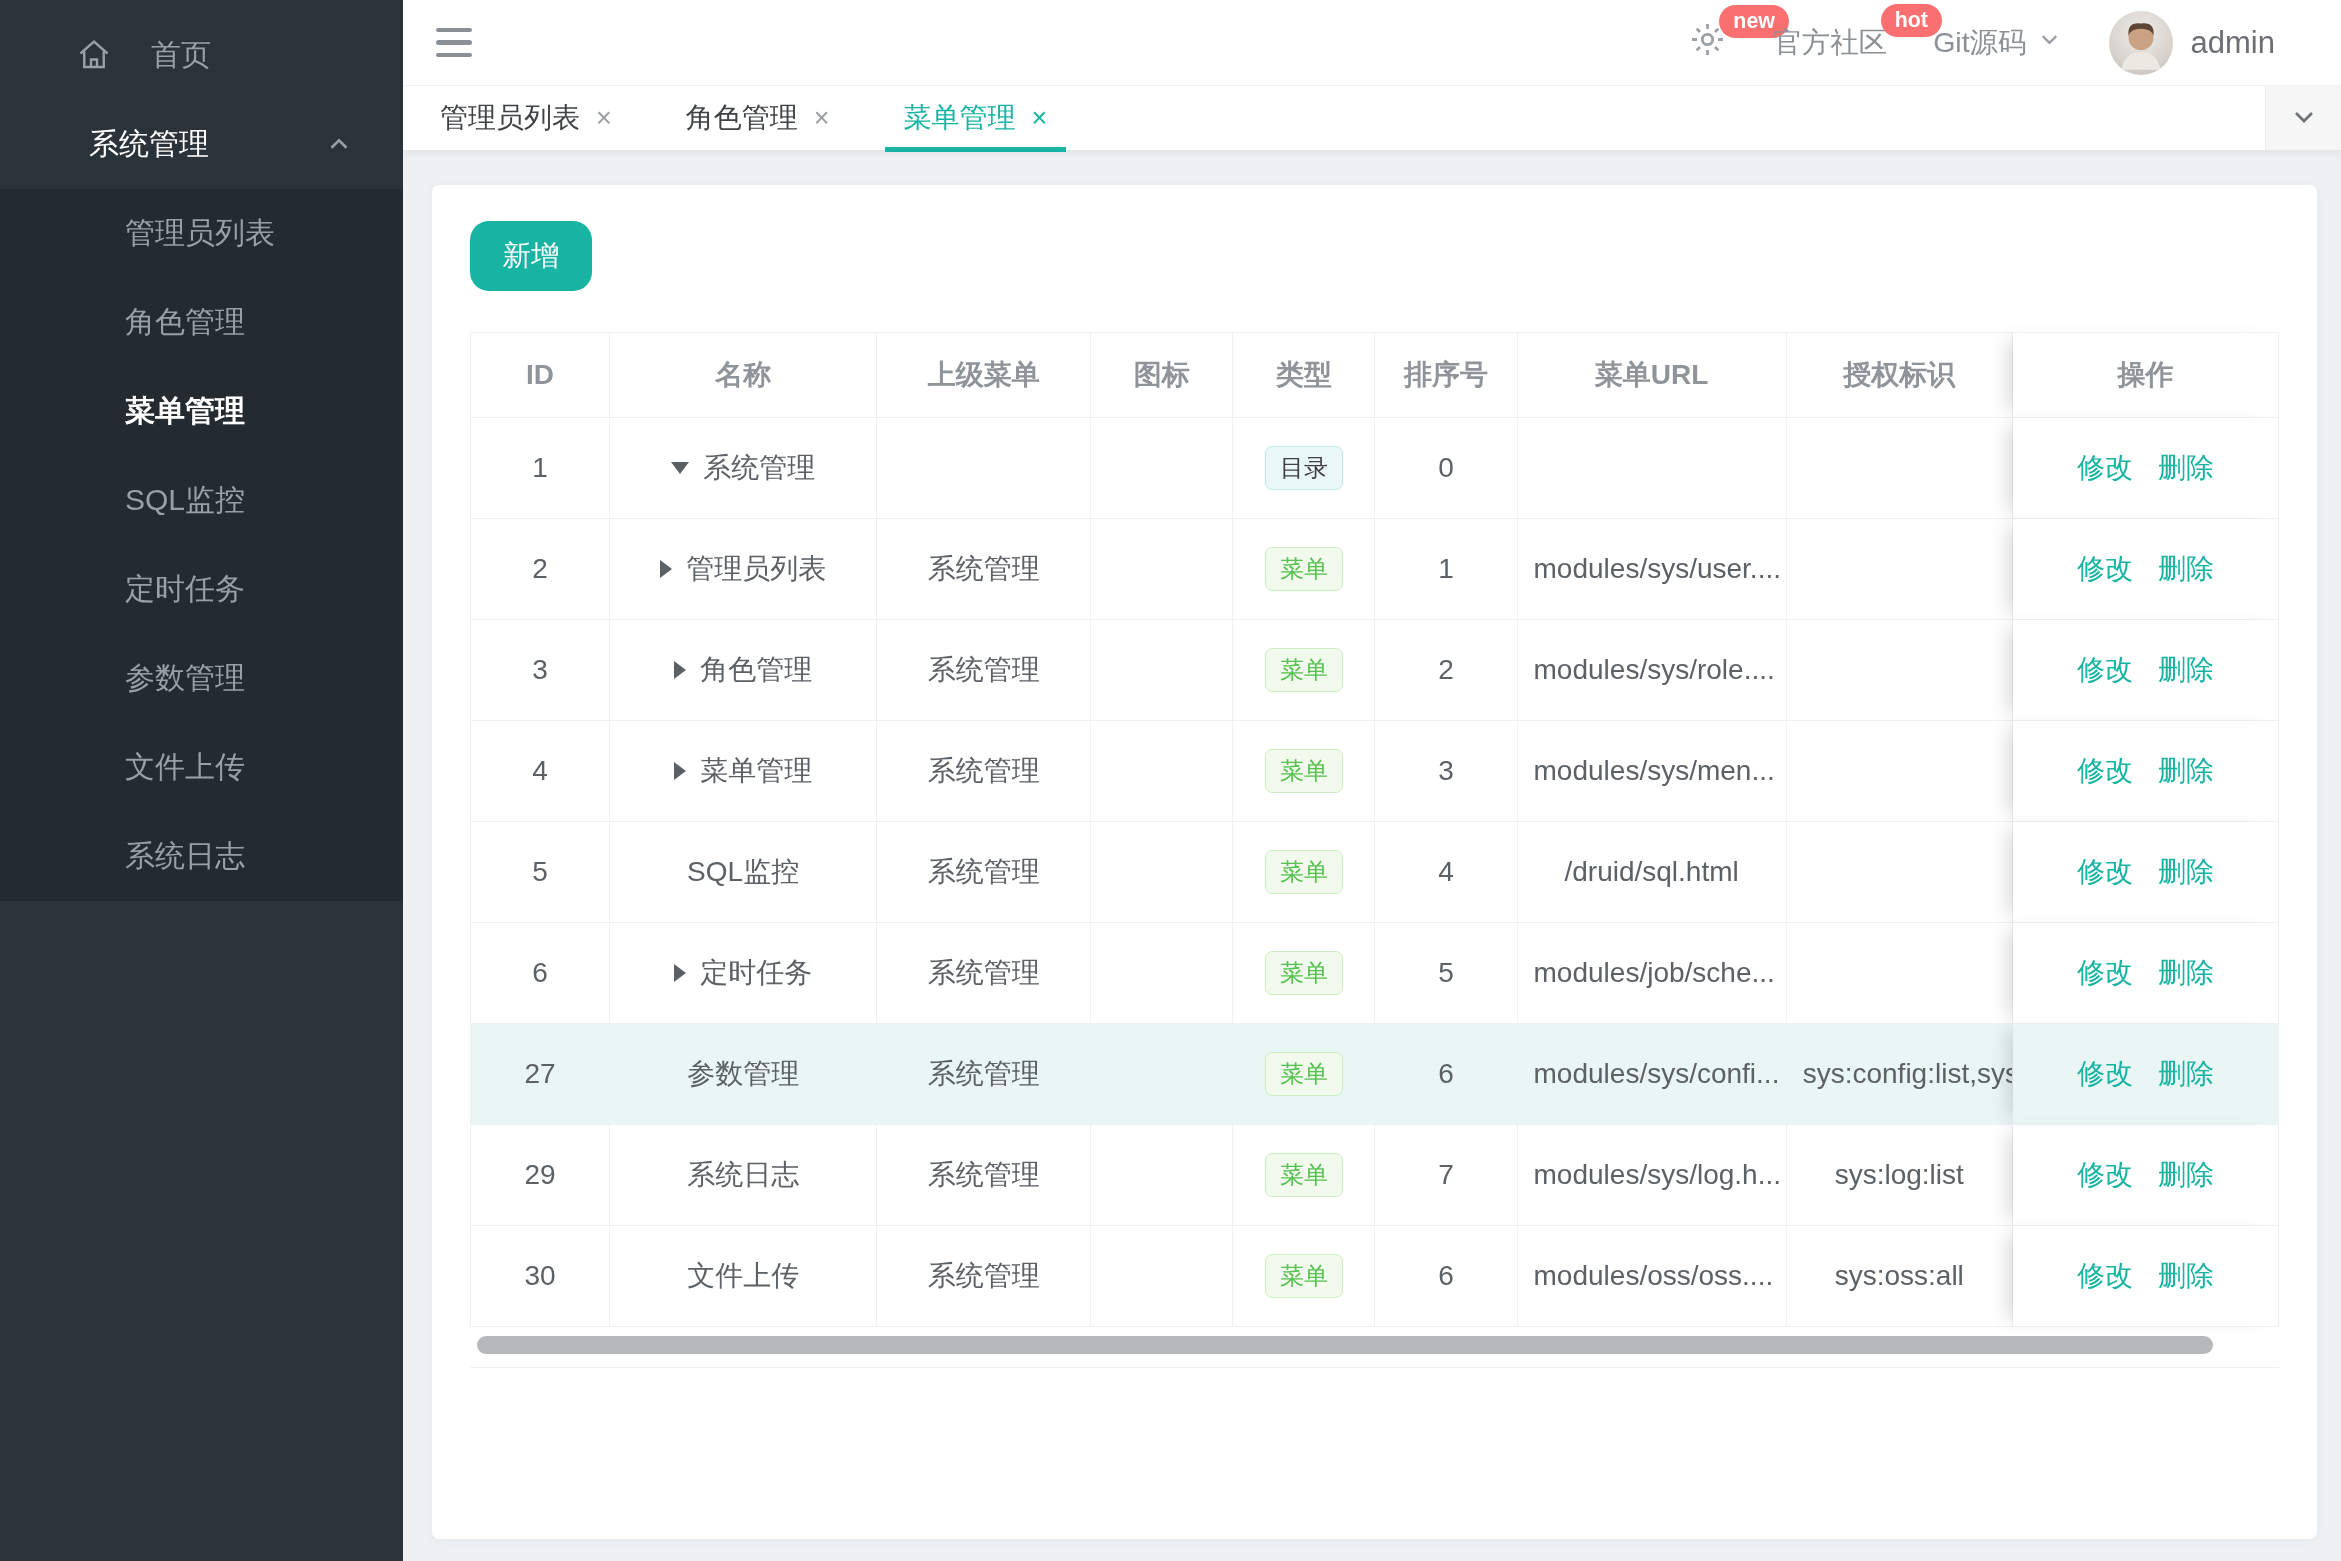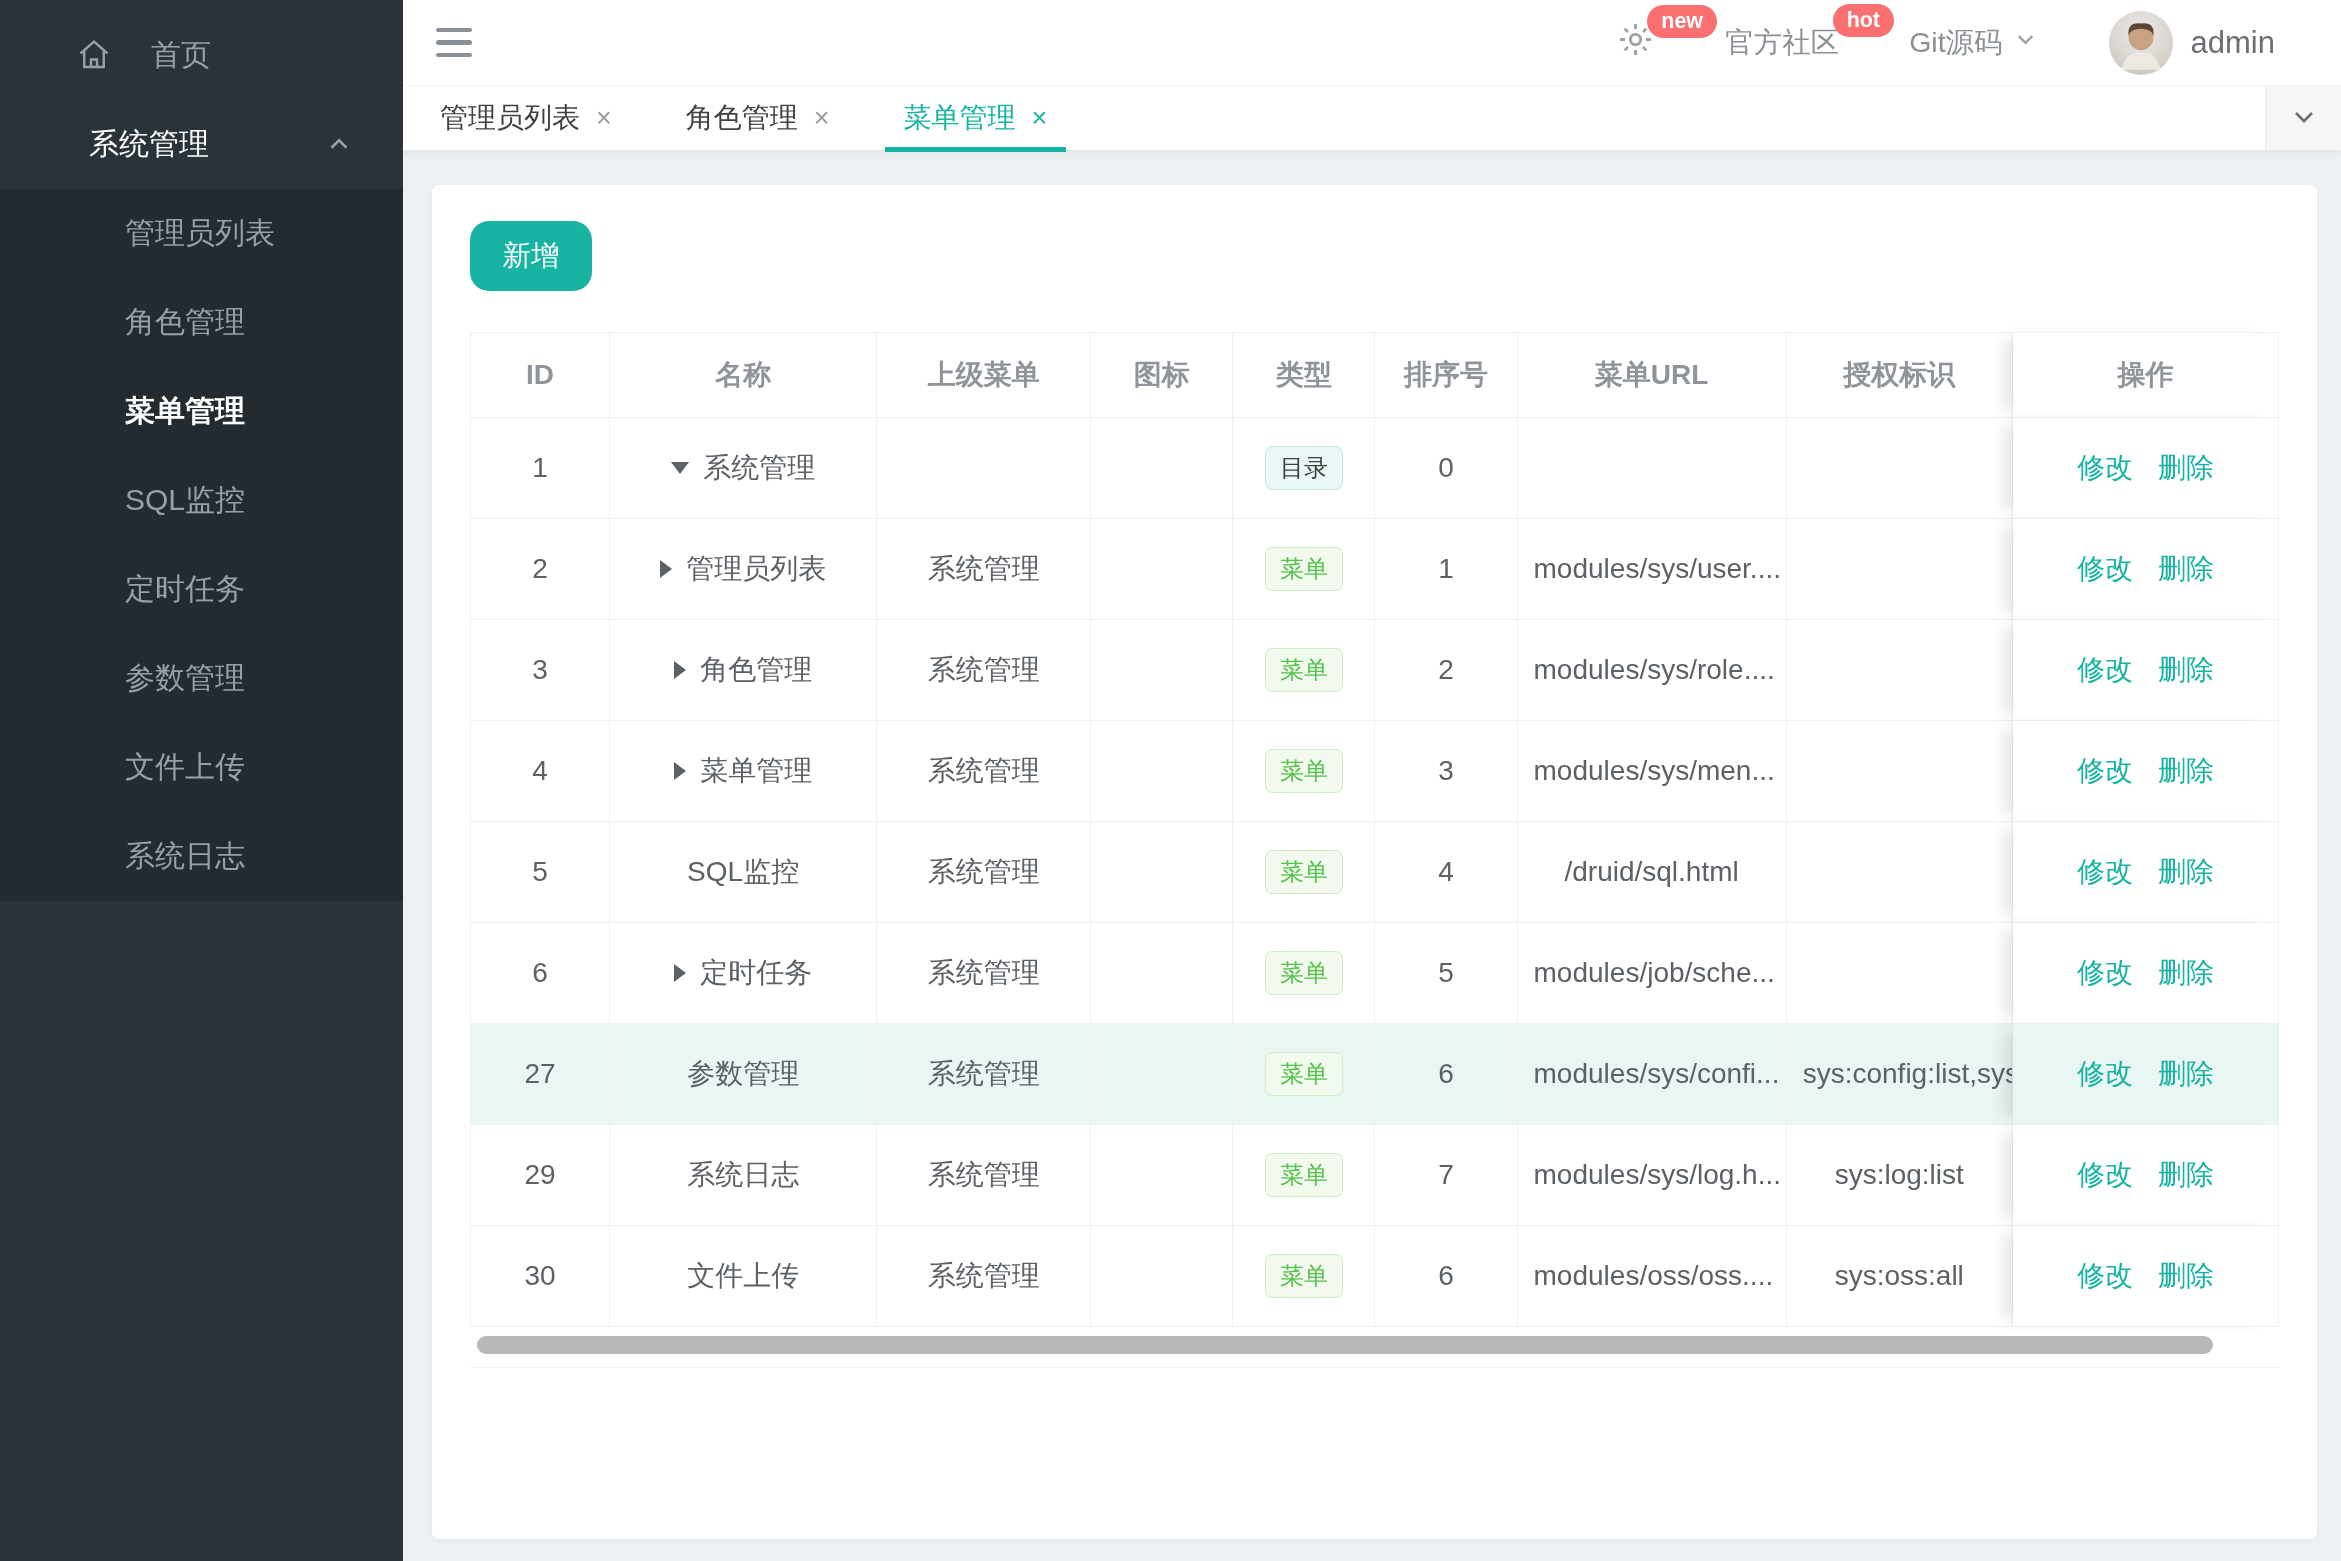--- a/index.html
+++ b/index.html
@@ -18,21 +18,21 @@
   .side-item.parent { padding-left:89px; padding-right:49px; color:#fff; justify-content:space-between; }
   .submenu { background:#232b30; }
   .submenu .side-item { padding-left:125px; }
   .side-item.active { color:#fff; font-weight:bold; }
   .home-icon svg, .chev svg { display:block; }
   
   .topbar { position:absolute; left:403px; top:0; right:0; height:85px; background:#fff;
             display:flex; align-items:center; justify-content:space-between; padding:0 67px 0 33px; z-index:4; }
   .burger { width:36px; cursor:pointer; display:flex; flex-direction:column; gap:8px; }
   .burger span { display:block; height:4.5px; background:#8a9095; border-radius:2.7px; }
-  .top-right { display:flex; align-items:center; gap:70px; }
+  .top-right { display:flex; align-items:center; gap:46px; }
   .top-link { position:relative; font-size:28.5px; color:#8b9095; cursor:pointer; display:flex; align-items:center; gap:9px; }
   .pill { position:absolute; top:-19.6px; right:-55px; background:#fa6f6f; color:#fff; font-size:21.4px; font-weight:bold;
           padding:3.6px 14.2px; border-radius:890px; line-height:1.2; }
   .gear-wrap .pill { top:-14.2px; right:-62px; }
   .user { display:flex; align-items:center; gap:18px; cursor:pointer;justify-content:center; }
   .avatar { width:64px; height:64px; border-radius:50%; overflow:hidden; background:radial-gradient(circle at 50% 35%, #efece8 0%, #d8d3cd 60%, #c2bcb5 100%); position:relative; }
   .avatar svg { display:block; }
   .user-name { font-size:31px; color:#6b6f73; }
   
   .tabbar { position:absolute; left:403px; top:85px; right:0; height:66px; background:#fff;

